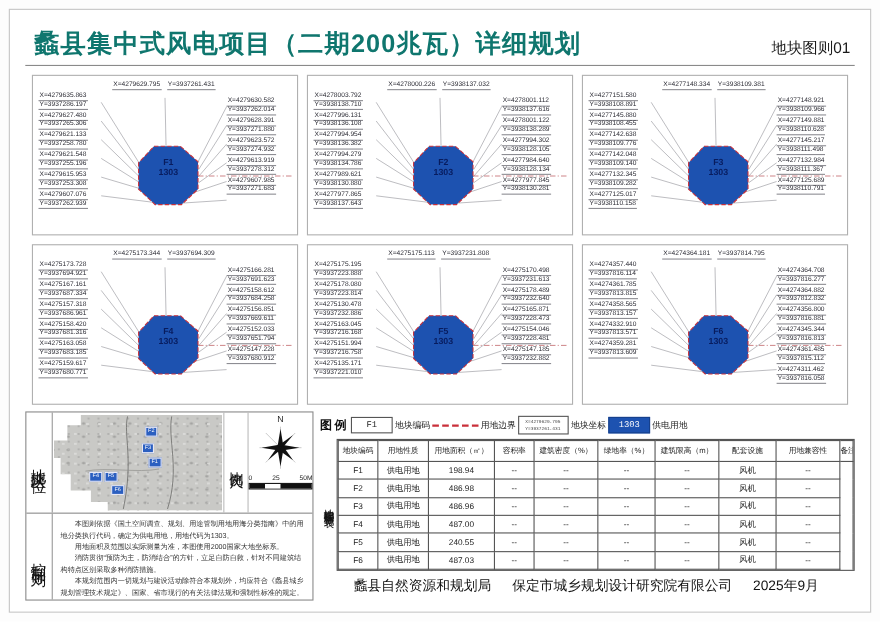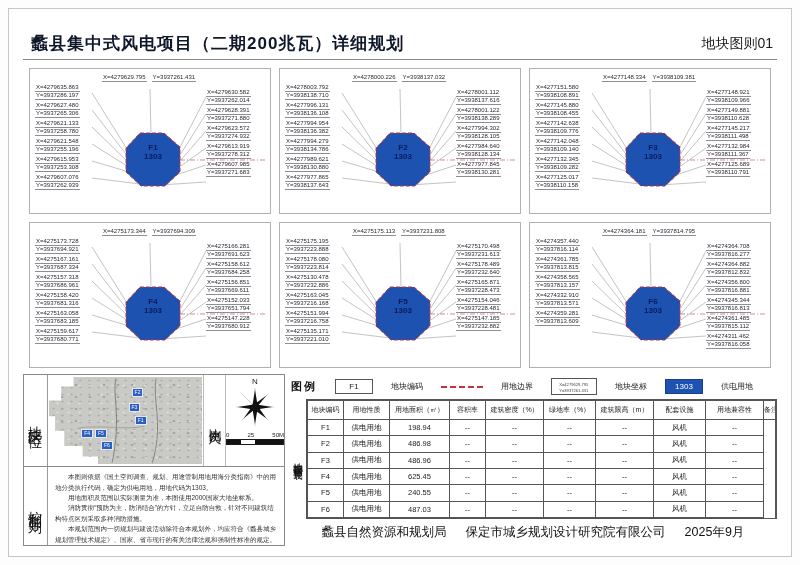--- a/index.html
+++ b/index.html
@@ -1,21 +1,21 @@
 <!DOCTYPE html>
 <html><head>
 <meta charset="utf-8">
 <style>
   html,body{margin:0;padding:0;}
   body{width:800px;height:565px;background:#fdfdfd;font-family:"Liberation Sans","DejaVu Sans",sans-serif;color:#222;position:relative;overflow:hidden;}
   .sheet{position:absolute;inset:8px;border:1px solid #c6c6c6;background:#fff;}
   .content{position:absolute;left:14px;right:14px;top:8px;bottom:8px;}
   
   .titlebar{height:38px;border-bottom:1px solid #8a8a8a;display:flex;align-items:flex-end;justify-content:space-between;padding:0 4px 4px 8px;}
-  .title{font-size:17px;font-weight:bold;color:#0f172a;letter-spacing:1px;}
+  .title{font-size:23px;font-weight:bold;color:#0f766e;letter-spacing:1px;}
   .sheetno{font-size:14px;color:#1a1a1a;padding-bottom:2px;}
   
   .grid{display:flex;flex-wrap:wrap;gap:8px;padding:8px 6px 0 6px;}
   .parcel{position:relative;width:240px;height:144px;border:1px solid #b0b0b0;background:#fff;}
   .leads{position:absolute;left:0;top:0;width:100%;height:100%;}
   .octcode{position:absolute;left:96px;top:74px;width:54px;display:flex;flex-direction:column;align-items:center;line-height:1.15;color:#081c5e;font-size:8px;font-weight:bold;}
   .labs{position:absolute;list-style:none;margin:0;padding:0;}
   .labs.left{left:5px;top:15px;}
   .labs.right{left:176px;top:20px;}
   .labs li{margin-bottom:2px;}
@@ -39,21 +39,21 @@
   .scalebar{width:58px;margin-top:4px;}
   .ticks{display:flex;justify-content:space-between;font-size:6px;color:#222;line-height:7px;}
   .bar{display:flex;height:4px;border:1px solid #1a1a1a;}
   .bar .b1{width:25%;background:#111;}
   .bar .b2{width:25%;background:#fff;}
   .bar .b3{width:50%;background:#111;}
   .gtext{flex:1;font-size:6.5px;line-height:1.6;padding:5px 7px 0 7px;color:#333;}
   .gtext p{margin:0;text-indent:2em;}
   
   .rightcol{flex:1;margin-left:4px;display:flex;flex-direction:column;}
-  .legendrow{height:25px;display:flex;align-items:center;gap:18px;font-size:8px;padding:0 2px;color:#222;}
+  .legendrow{height:25px;display:flex;align-items:center;gap:2px;font-size:8px;padding:0 2px;color:#222;font-family:Liberation Mono, monospace;}
   .legend-title{font-size:11px;font-weight:bold;letter-spacing:2px;color:#111;}
   .samplebox{width:36px;height:13px;border:1px solid #555;display:flex;align-items:center;justify-content:center;font-size:8px;background:#fff;}
   .dashsample{width:42px;border-top:2px dashed #c9303a;}
   .coordbox{width:44px;height:15px;border:1px solid #555;display:flex;flex-direction:column;align-items:center;justify-content:center;overflow:hidden;}
   .coordbox span{font-size:5px;line-height:6px;transform:scale(0.82);color:#444;white-space:nowrap;}
   .bluebox{width:36px;height:13px;background:#1d52b0;color:#fff;display:flex;align-items:center;justify-content:center;font-size:8px;border:1px solid #16408c;}
   .tablewrap{display:flex;flex:1;}
   .tside{width:17px;writing-mode:vertical-rl;text-orientation:upright;font-size:9.5px;letter-spacing:1px;display:flex;align-items:center;justify-content:center;color:#111;}
   .tbox{flex:1;border:1px solid #555;}
   table{width:100%;height:100%;border-collapse:collapse;table-layout:fixed;}
@@ -745,21 +745,21 @@
                   <td>--</td>
                   <td>--</td>
                   <td>风机</td>
                   <td>--</td>
                   <td class="remark"></td>
                 </tr>
 
                 <tr>
                   <td>F4</td>
                   <td>供电用地</td>
-                  <td>625.45</td>
+                  <td>487.00</td>
                   <td>--</td>
                   <td>--</td>
                   <td>--</td>
                   <td>--</td>
                   <td>风机</td>
                   <td>--</td>
                   <td class="remark"></td>
                 </tr>
 
                 <tr>

